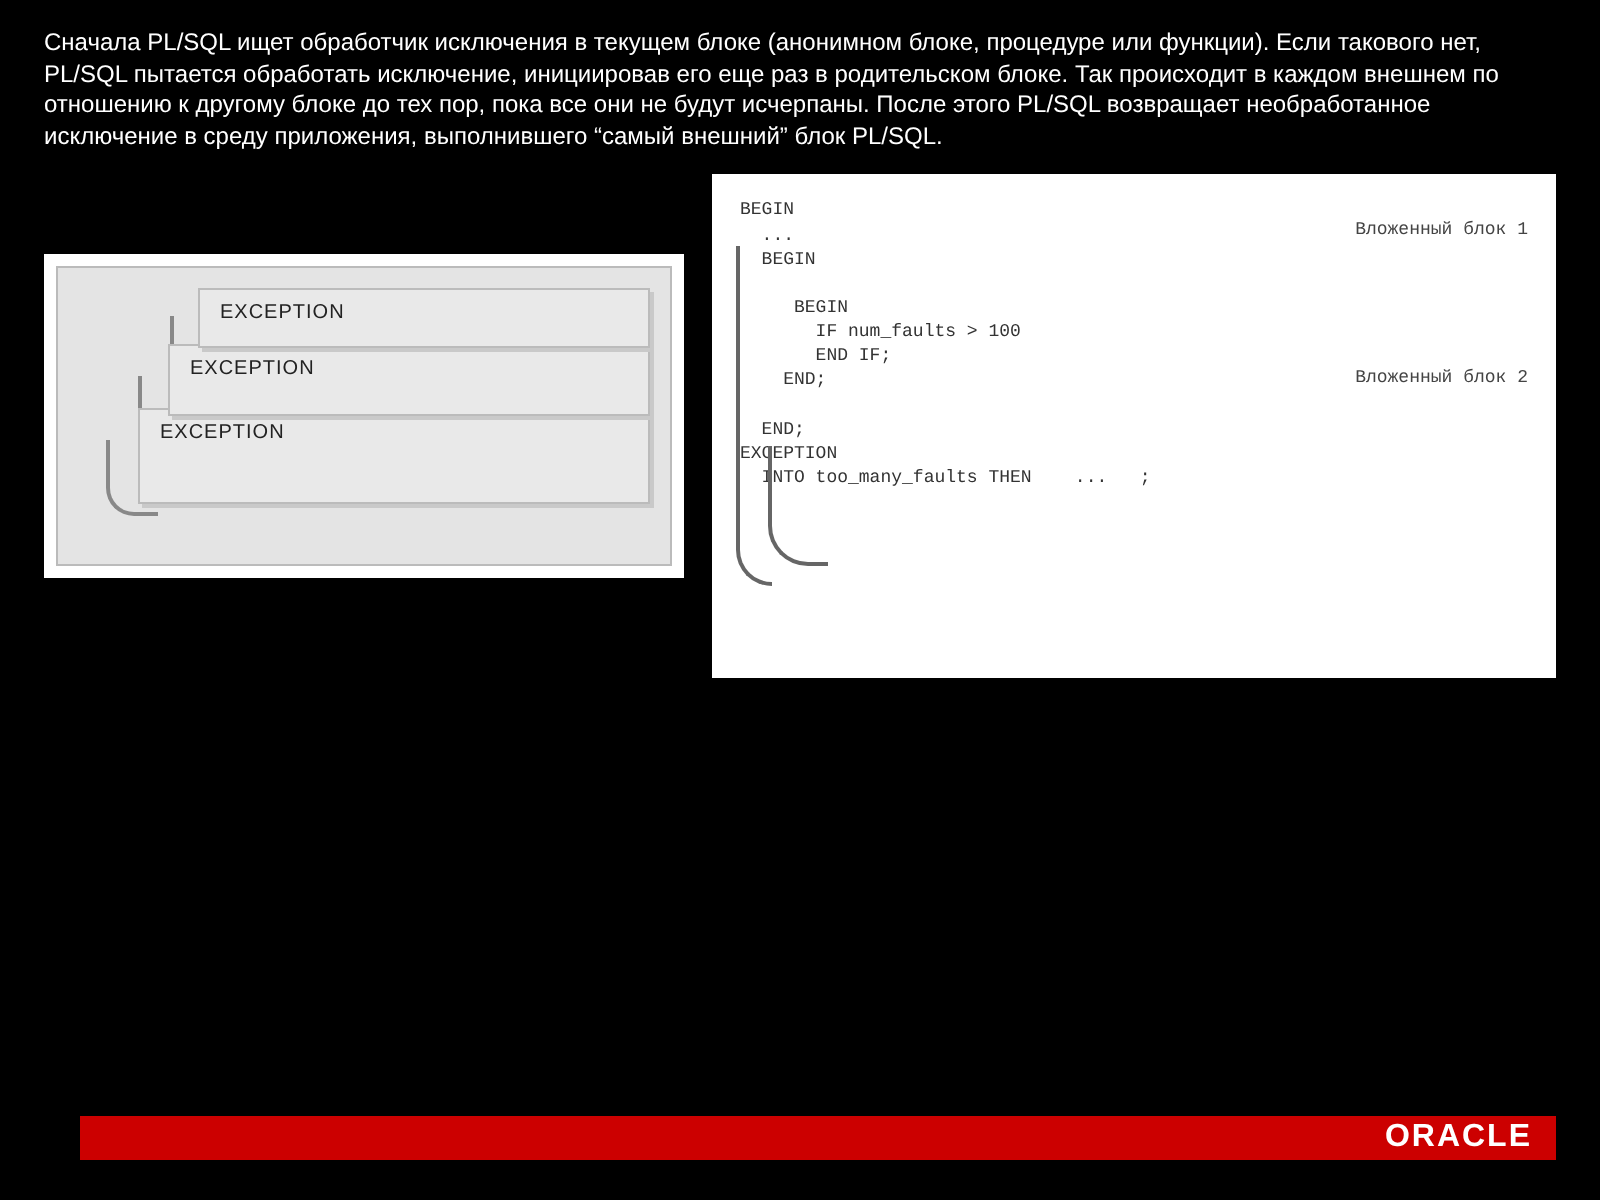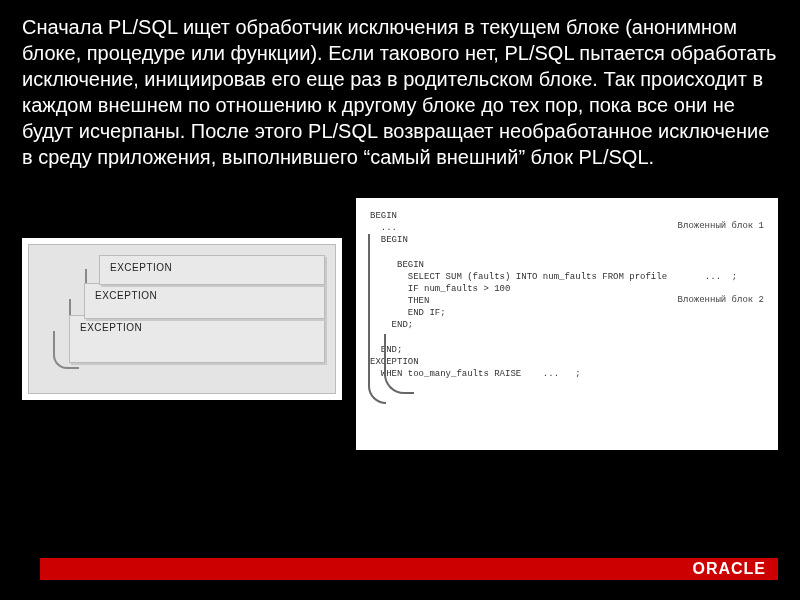--- a/index.html
+++ b/index.html
@@ -15,23 +15,23 @@
   .slide {
     padding: 14px 22px 0 22px;
   }
   .title {
     font-size: 28px;
     font-weight: bold;
     margin-bottom: 14px;
     line-height: 1.1;
   }
   .body-text {
-    font-size: 20px;
+    font-size: 12px;
     line-height: 1.3;
-    margin-bottom: 28px;
+    margin-bottom: 11px;
   }
   .figures {
     display: flex;
     gap: 14px;
     align-items: flex-start;
   }
   .fig-left {
     width: 320px;
     margin-top: 40px;
   }
@@ -165,29 +165,27 @@
         <div class="tag-r t1">Вложенный блок 1</div>
         <div class="tag-r t2">Вложенный блок 2</div>
         <div class="arrow-r ar1"></div>
         <div class="arrow-r ar2"></div>
         <div id="code-lines">
             <div class="code-row">BEGIN</div>
             <div class="code-row">  ...</div>
             <div class="code-row">  BEGIN</div>
             <div class="code-row">&nbsp;</div>
             <div class="code-row">     BEGIN</div>
-            <div class="code-row">       SELECT SUM (faults) INTO num_faults FROM profile       ...  ;</div>
             <div class="code-row">       IF num_faults &gt; 100</div>
-            <div class="code-row">       THEN</div>
             <div class="code-row">       END IF;</div>
             <div class="code-row">    END;</div>
             <div class="code-row">&nbsp;</div>
             <div class="code-row">  END;</div>
             <div class="code-row">EXCEPTION</div>
-            <div class="code-row">  WHEN too_many_faults RAISE    ...   ;</div>
+            <div class="code-row">  INTO too_many_faults THEN    ...   ;</div>
           </div>
       </div>
     </div>
   </div>
 </div>
 
 <div class="footer">
   <div class="redbar">
     <span class="oracle">ORACLE</span>
   </div>

